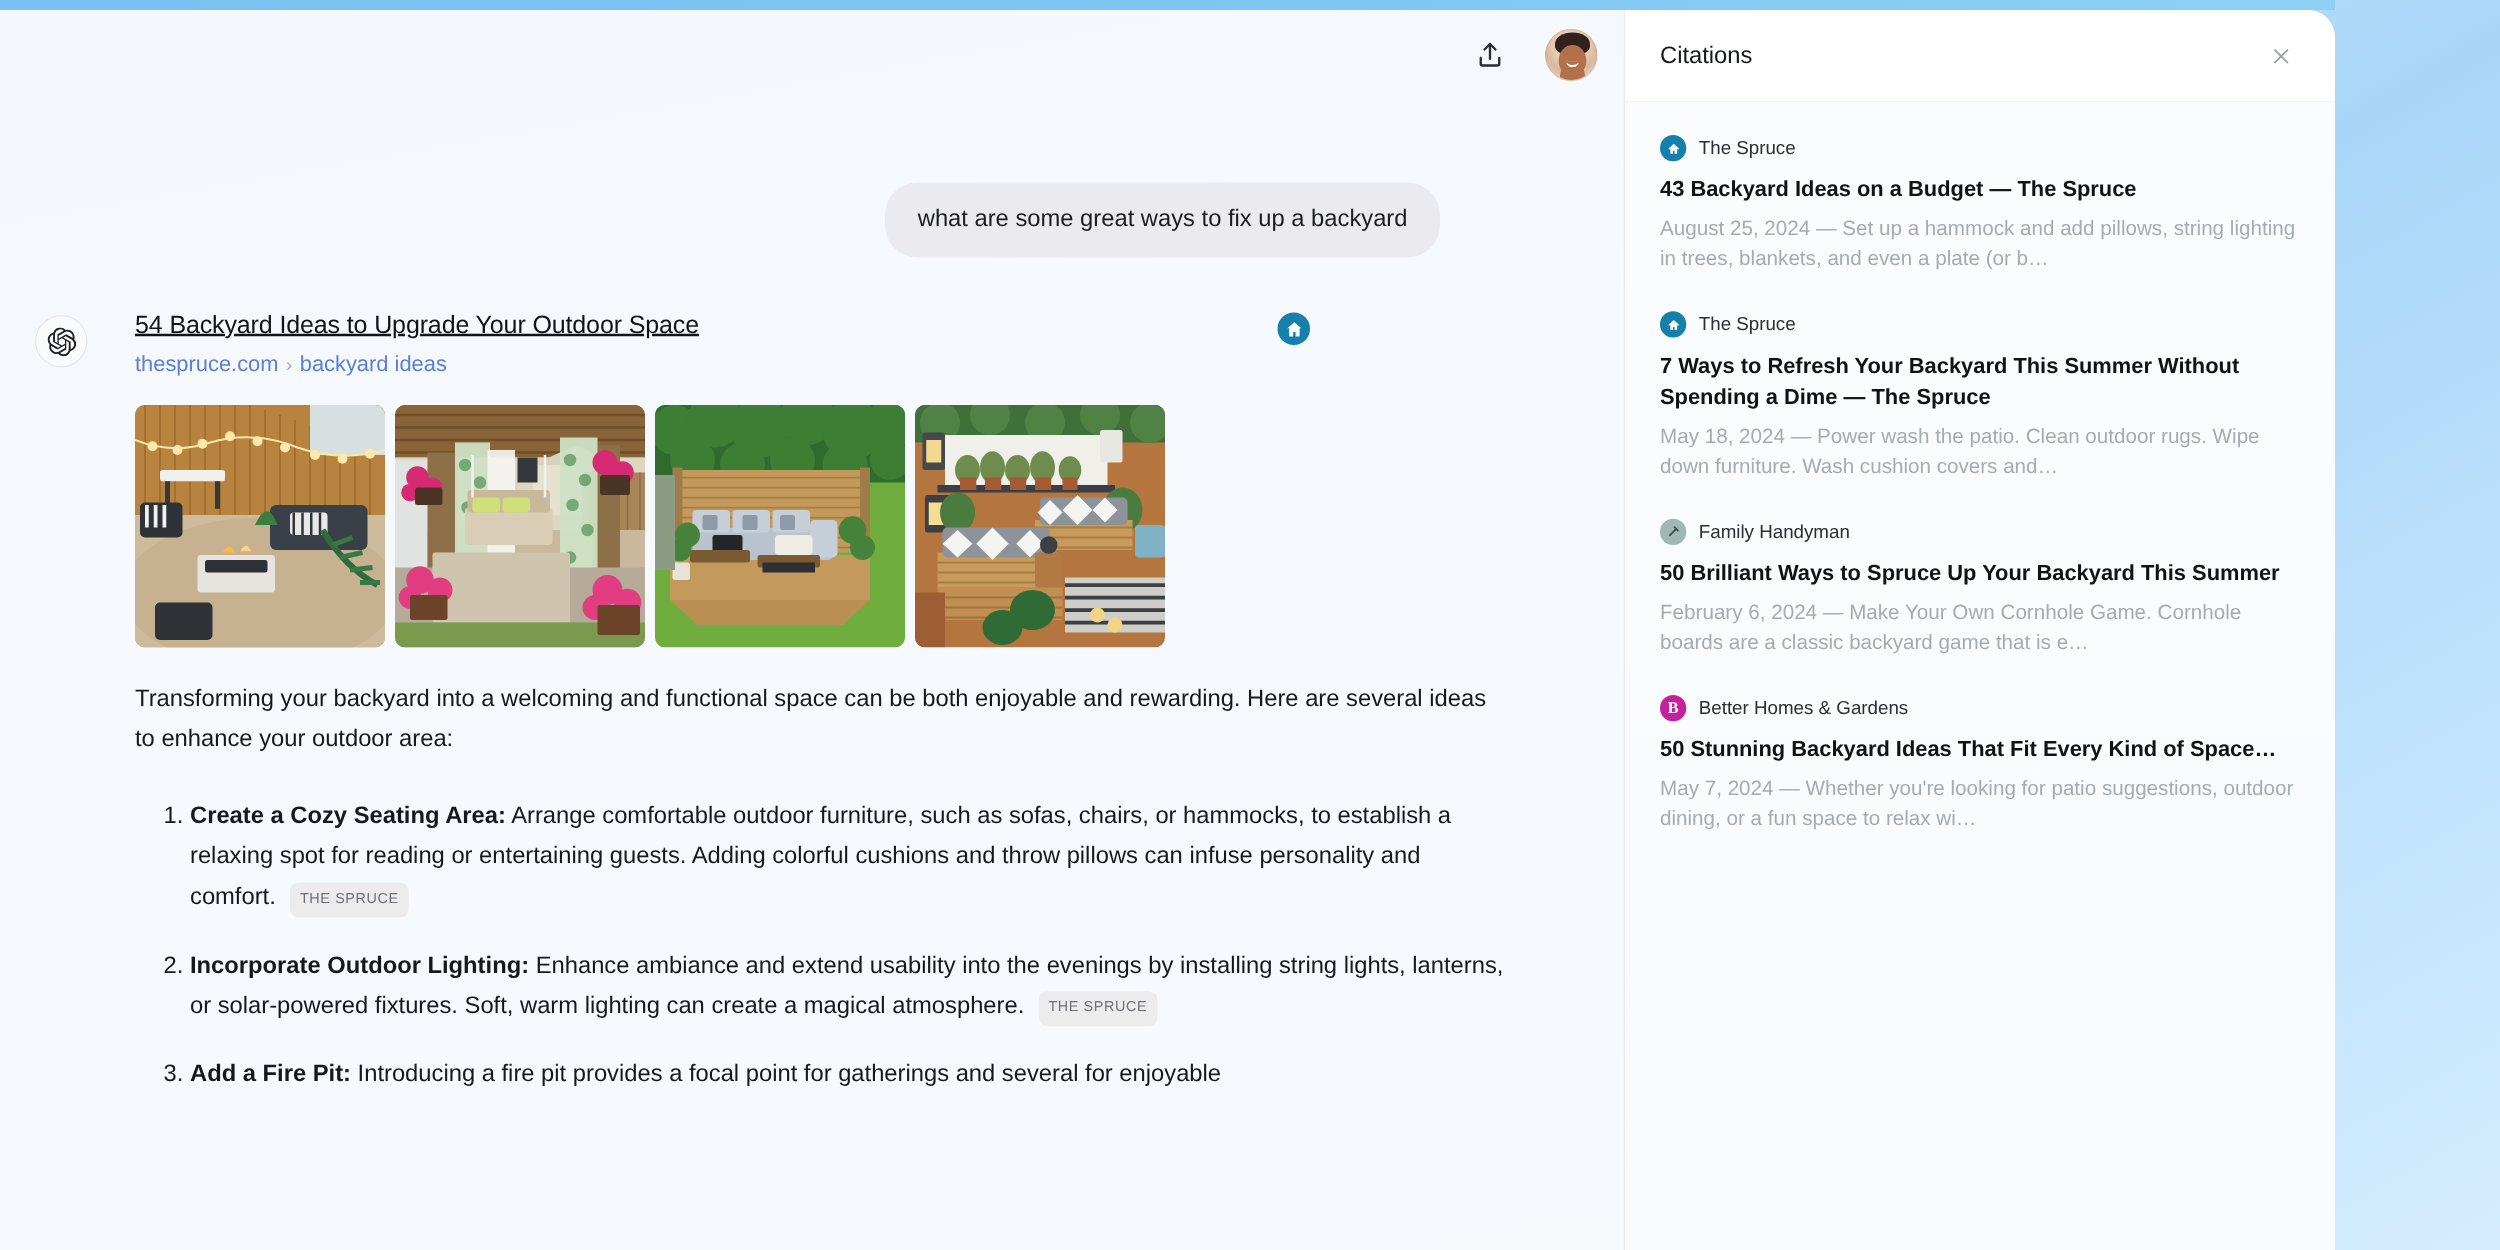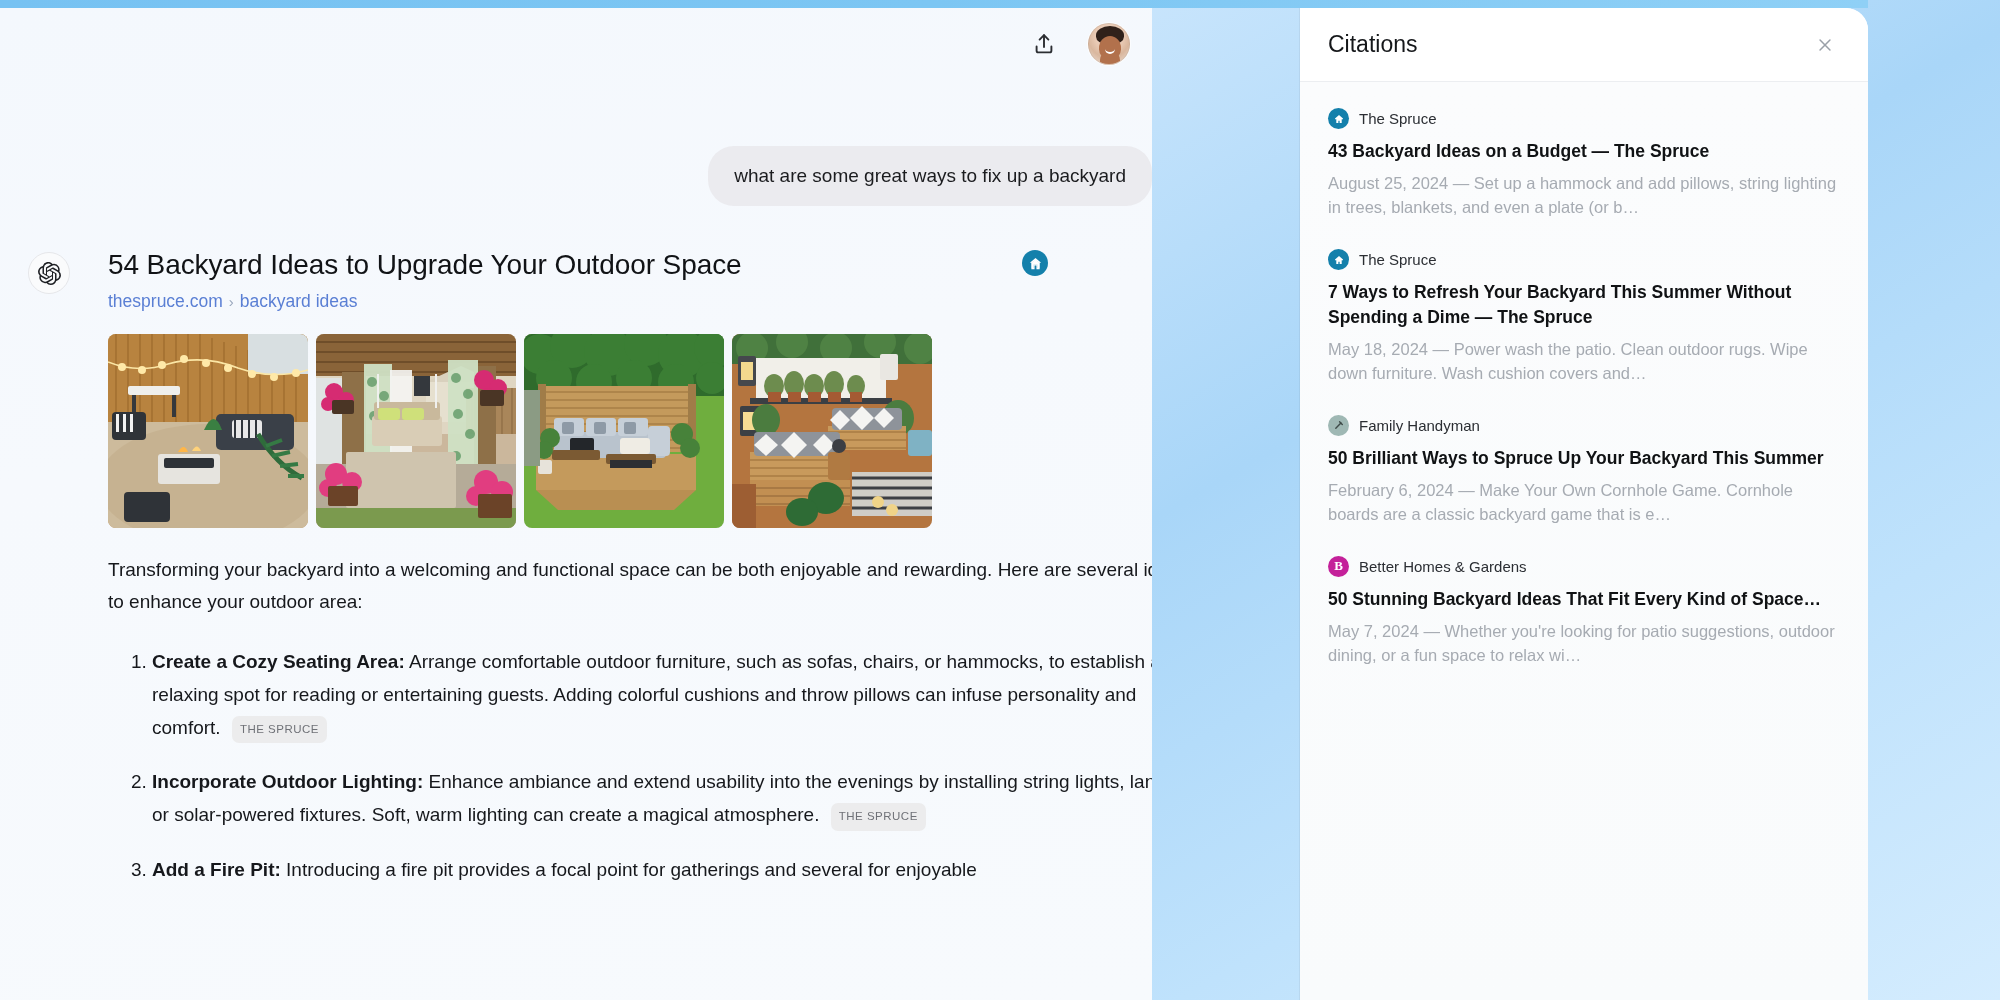--- a/index.html
+++ b/index.html
@@ -14,21 +14,21 @@
   }
   
   .top-strip {
     position: absolute; top: 0; left: 0; width: 1868px; height: 8px;
     background: linear-gradient(90deg, #77c2f2 0%, #7cc6f3 50%, #8fd0f6 100%);
     z-index: 40;
   }
 
   
   .chat-pane {
-    position: absolute; top: 8px; left: 0; width: 1152px; height: 992px;
+    position: absolute; top: 8px; left: 0; width: 1300px; height: 992px;
     background: linear-gradient(170deg, #f4f8fd 0%, #f6f9fd 40%, #f7fafd 100%);
     overflow: hidden;
   }
   .chat-header {
     position: absolute; top: 0; left: 0; right: 0; height: 72px;
     display: flex; align-items: center; justify-content: flex-end;
     padding-right: 22px; gap: 24px;
   }
   .share-btn {
     width: 40px; height: 40px; display: flex; align-items: center; justify-content: center;
@@ -72,22 +72,23 @@
   }
   .gpt-mark {
     position: absolute; left: 0; top: 4px;
     width: 42px; height: 42px; border-radius: 50%;
     border: 1px solid #e6e7ea; background: #fafbfc;
     display: flex; align-items: center; justify-content: center;
   }
   .card { margin-left: 80px; position: relative; }
   .card-title-row { display: flex; align-items: flex-start; justify-content: space-between; }
   .card-title {
-    font-size: 28px; font-weight: 400; color: #111316; letter-spacing: -.1px;
+    font-size: 20px; font-weight: 400; color: #111316; letter-spacing: -.1px;
     line-height: 1.2;
+    text-decoration: underline;
   }
   .house-badge {
     width: 26px; height: 26px; border-radius: 50%; background: #1480ab;
     display: flex; align-items: center; justify-content: center; flex: 0 0 auto;
     margin-right: 180px; margin-top: 2px;
   }
   .breadcrumb { margin-top: 9px; font-size: 17.5px; color: #5a7fd4; }
   .breadcrumb .sep { color: #9aa7bd; margin: 0 6px; font-size: 15px; }
   .breadcrumb a { color: #5a7fd4; text-decoration: none; cursor: pointer; }
 
@@ -114,21 +115,21 @@
     background: #ffffff;
     border-top-right-radius: 22px;
     box-shadow: -1px 0 0 rgba(0,0,0,.05);
     overflow: hidden;
   }
   .cites-head {
     height: 74px; display: flex; align-items: center; justify-content: space-between;
     padding: 0 28px 0 28px; border-bottom: 1px solid #eceef1;
     background: #fff;
   }
-  .cites-title { font-size: 23px; color: #15171a; font-weight: 400; }
+  .cites-title { font-size: 19px; color: #15171a; font-weight: 400; }
   .close-x { width: 30px; height: 30px; display: flex; align-items: center; justify-content: center;
              cursor: pointer; color: #9aa0a8; }
   .cites-body {
     background: linear-gradient(180deg, #fbfcfd 0%, #f9fbfc 100%);
     height: 918px; padding: 26px 28px 0 28px; overflow: hidden;
   }
   .cite-item { margin-bottom: 30px; cursor: pointer; }
   .cite-src { display: flex; align-items: center; gap: 10px; margin-bottom: 10px; }
   .src-ico { width: 21px; height: 21px; border-radius: 50%; flex: 0 0 auto;
              display: flex; align-items: center; justify-content: center;

